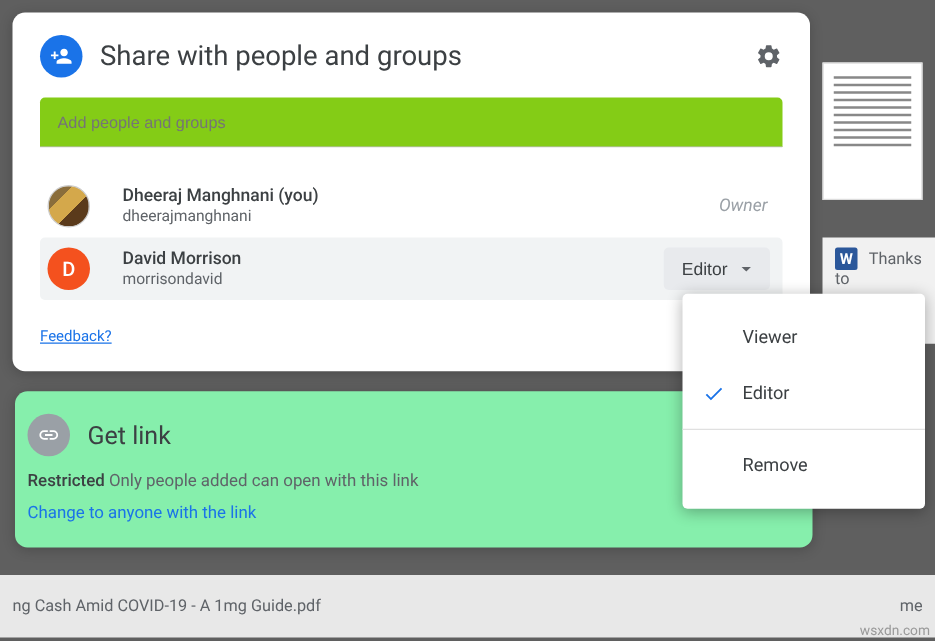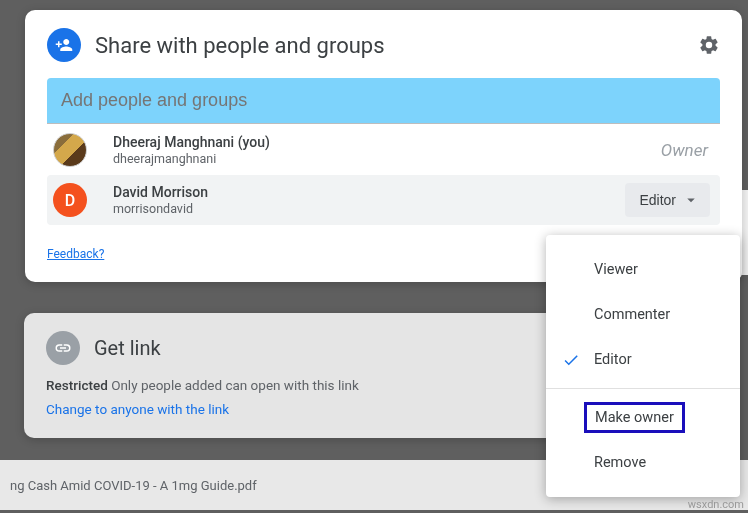--- a/index.html
+++ b/index.html
@@ -66,23 +66,23 @@
       width: 18px;
       height: 18px;
       text-align: center;
       font-size: 12px;
       line-height: 18px;
       border-radius: 2px;
       margin-right: 6px;
     }
     .share-card {
       position: absolute;
-      left: 25px;
+      left: 10px;
       top: 10px;
-      width: 717px;
+      width: 638px;
       background: #fff;
       border-radius: 10px;
       padding: 18px 22px 20px;
       box-shadow: 0 2px 10px rgba(0,0,0,0.2);
     }
     .share-header {
       display: flex;
       align-items: center;
       margin-bottom: 16px;
     }
@@ -103,30 +103,30 @@
       font-weight: 400;
       flex: 1;
     }
     .gear-icon {
       width: 22px;
       height: 22px;
       cursor: pointer;
     }
     .gear-icon svg { fill: #5f6368; }
     .add-input {
-      background: #7dd3fc;
+      background: #84cc16;
       border: none;
       border-bottom: 1px solid #bdbdbd;
       border-radius: 4px 4px 0 0;
       padding: 12px 14px;
-      font-size: 18px;
+      font-size: 13px;
       width: 100%;
       color: #5f6368;
       outline: none;
-      margin-bottom: 1px;
+      margin-bottom: 22px;
     }
     .person-row {
       display: flex;
       align-items: center;
       padding: 8px 6px;
       border-radius: 4px;
     }
     .person-row.highlighted { background: #f1f3f4; }
     .avatar {
       width: 34px;
@@ -141,21 +141,21 @@
       font-weight: 500;
     }
     .avatar.img {
       background: linear-gradient(135deg, #8a6d3b 30%, #d4a84b 30%, #d4a84b 60%, #5a3a1b 60%);
       border: 1px solid #ccc;
     }
     .avatar.letter-d { background: #f4511e; }
     .person-info { flex: 1; margin-left: 12px; }
     .person-name { font-size: 14px; color: #3c4043; font-weight: 500; }
     .person-email { font-size: 12.5px; color: #5f6368; margin-top: 1px; }
-    .role-owner { font-size: 17px; color: #9aa0a6; font-style: italic; margin-right: 6px; }
+    .role-owner { font-size: 14px; color: #9aa0a6; font-style: italic; margin-right: 6px; }
     .role-dropdown {
       display: flex;
       align-items: center;
       background: #e8eaed;
       border: none;
       border-radius: 4px;
       padding: 8px 10px 8px 14px;
       font-size: 14px;
       color: #3c4043;
       cursor: pointer;
@@ -165,26 +165,26 @@
     .feedback-link {
       font-size: 12px;
       color: #1a73e8;
       text-decoration: underline;
       margin-top: 22px;
       display: inline-block;
       cursor: pointer;
     }
     .getlink-card {
       position: absolute;
-      left: 24px;
+      left: 12px;
       top: 313px;
       width: 638px;
-      background: #e5e5e5;
+      background: #86efac;
       border-radius: 10px;
-      padding: 18px 22px 20px;
+      padding: 18px 10px 20px;
       box-shadow: 0 2px 10px rgba(0,0,0,0.2);
     }
     .getlink-header {
       display: flex;
       align-items: center;
       margin-bottom: 12px;
     }
     .getlink-icon {
       width: 34px;
       height: 34px;
@@ -325,29 +325,25 @@
     <div class="getlink-title">Get link</div>
   </div>
   <div class="restricted-line">
     <b>Restricted</b> <span>Only people added can open with this link</span>
   </div>
   <a class="change-link">Change to anyone with the link</a>
 </div>
 
 <div class="dropdown-menu">
   <div class="menu-item">Viewer</div>
-  <div class="menu-item">Commenter</div>
   <div class="menu-item">
     <span class="check">
       <svg width="18" height="18" viewBox="0 0 24 24">
           <path d="M9 16.17L4.83 12l-1.42 1.41L9 19 21 7l-1.41-1.41z"></path>
         </svg>
     </span>
     <span>Editor</span>
   </div>
   <div class="menu-divider"></div>
-  <div class="menu-item boxed">
-    <span>Make owner</span>
-  </div>
   <div class="menu-item">Remove</div>
 </div>
 
 <div class="watermark">wsxdn.com</div>
 
 </body></html>

